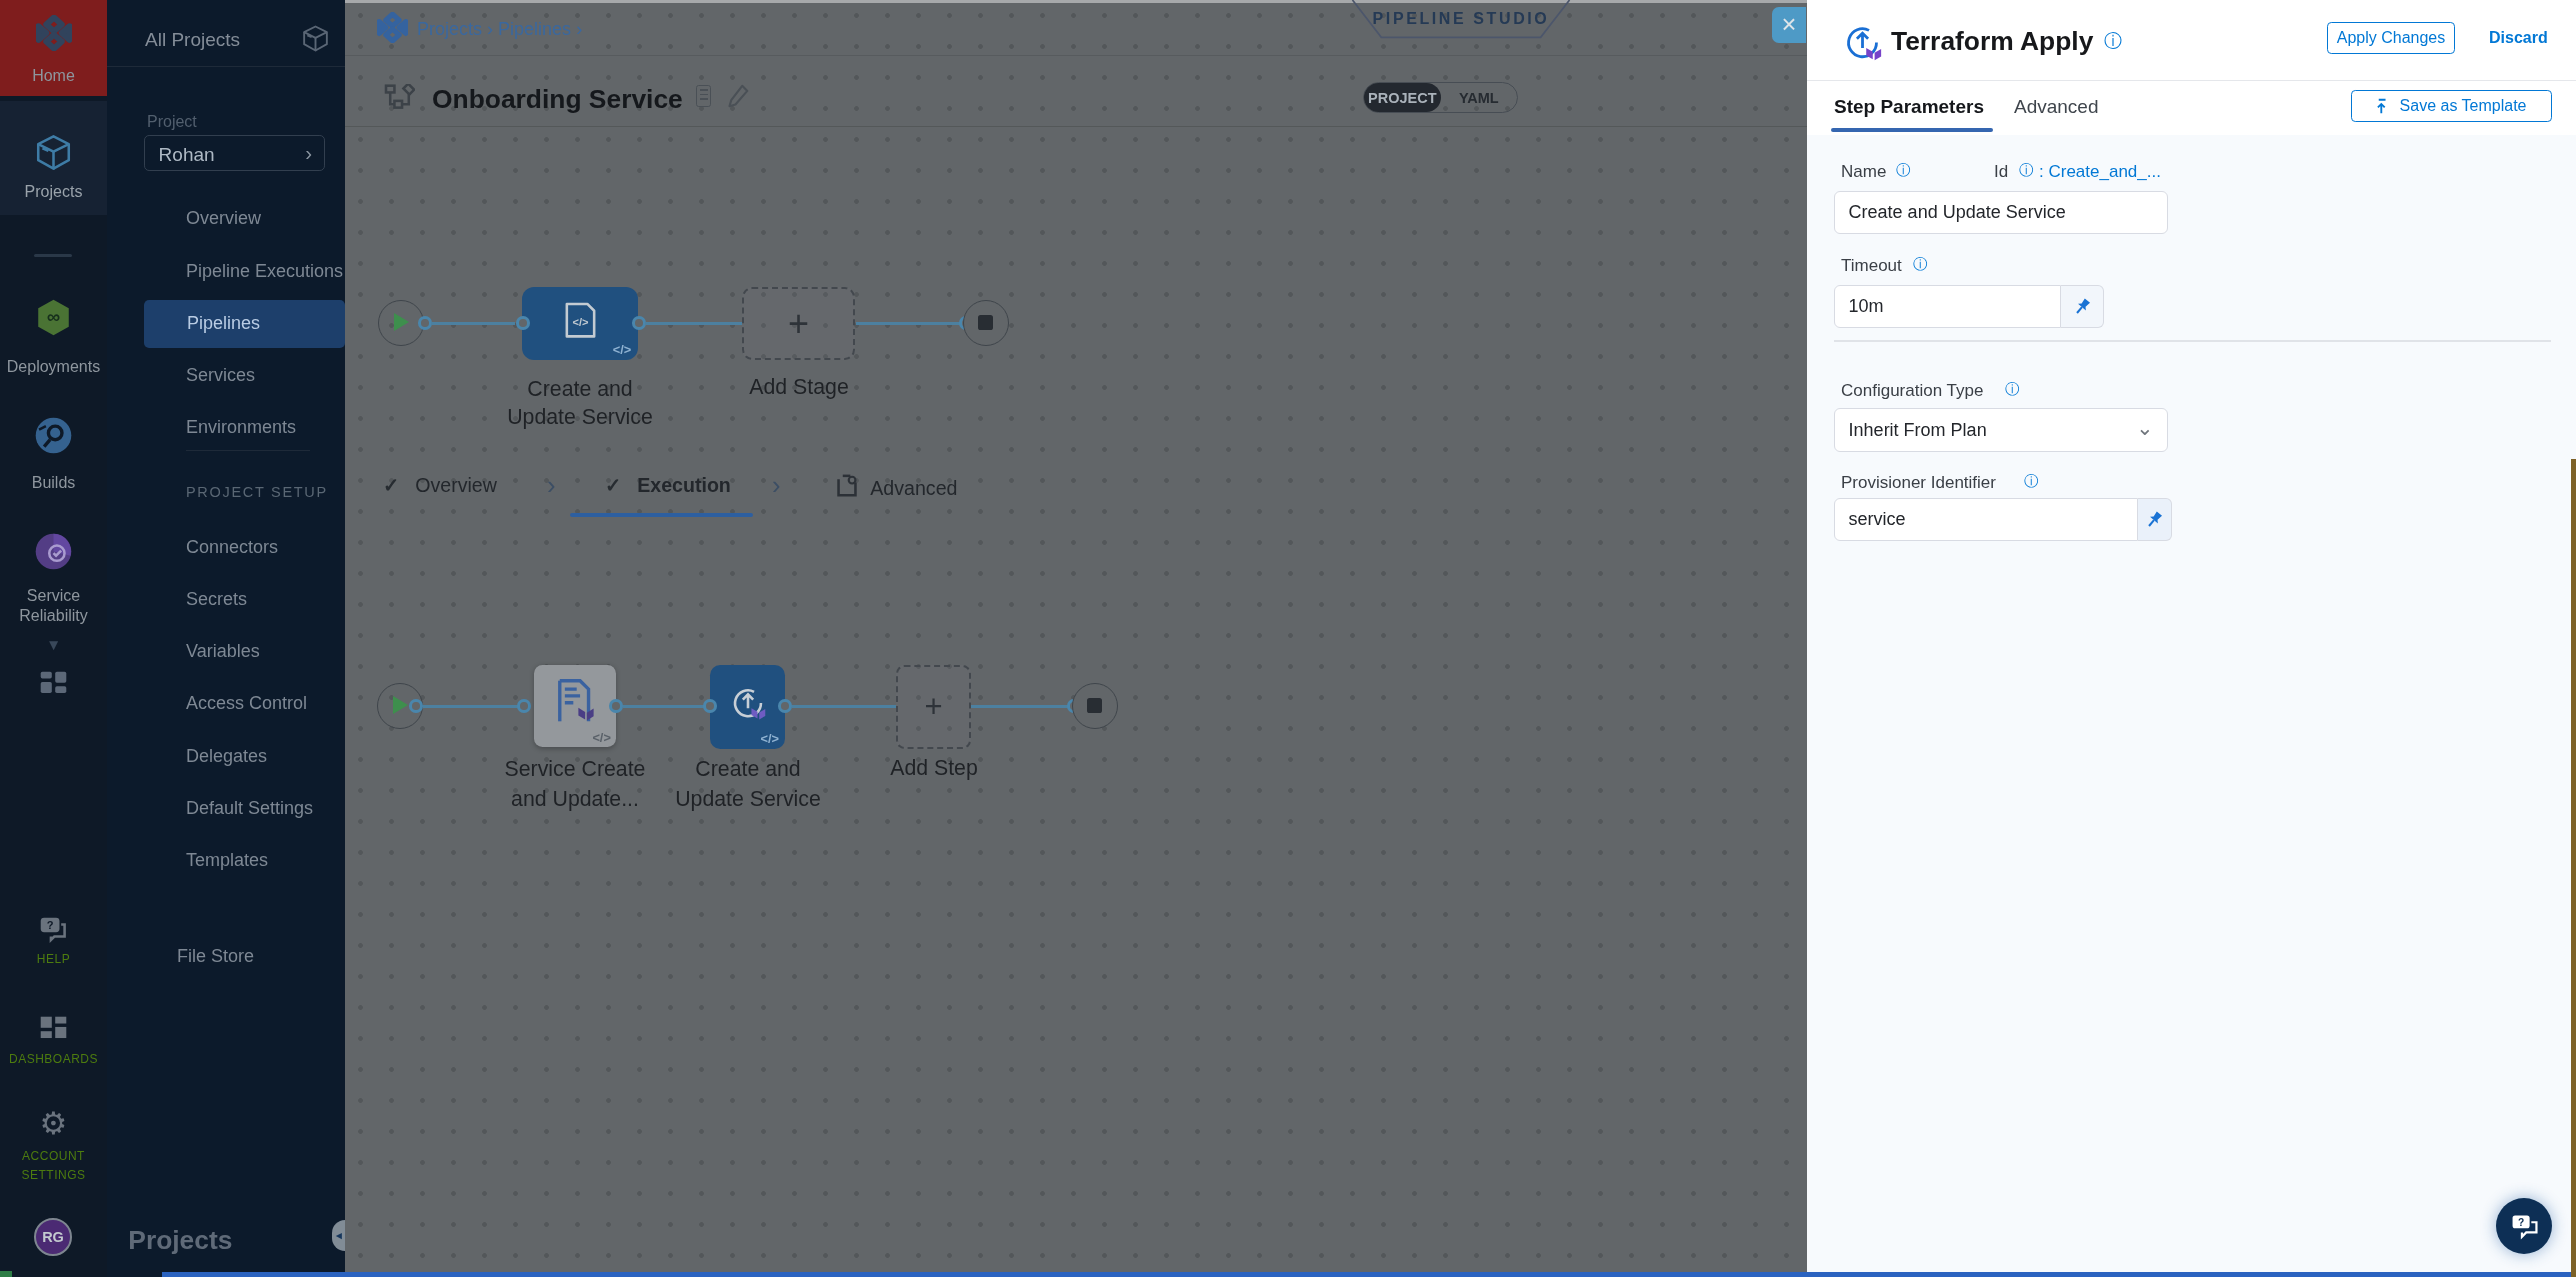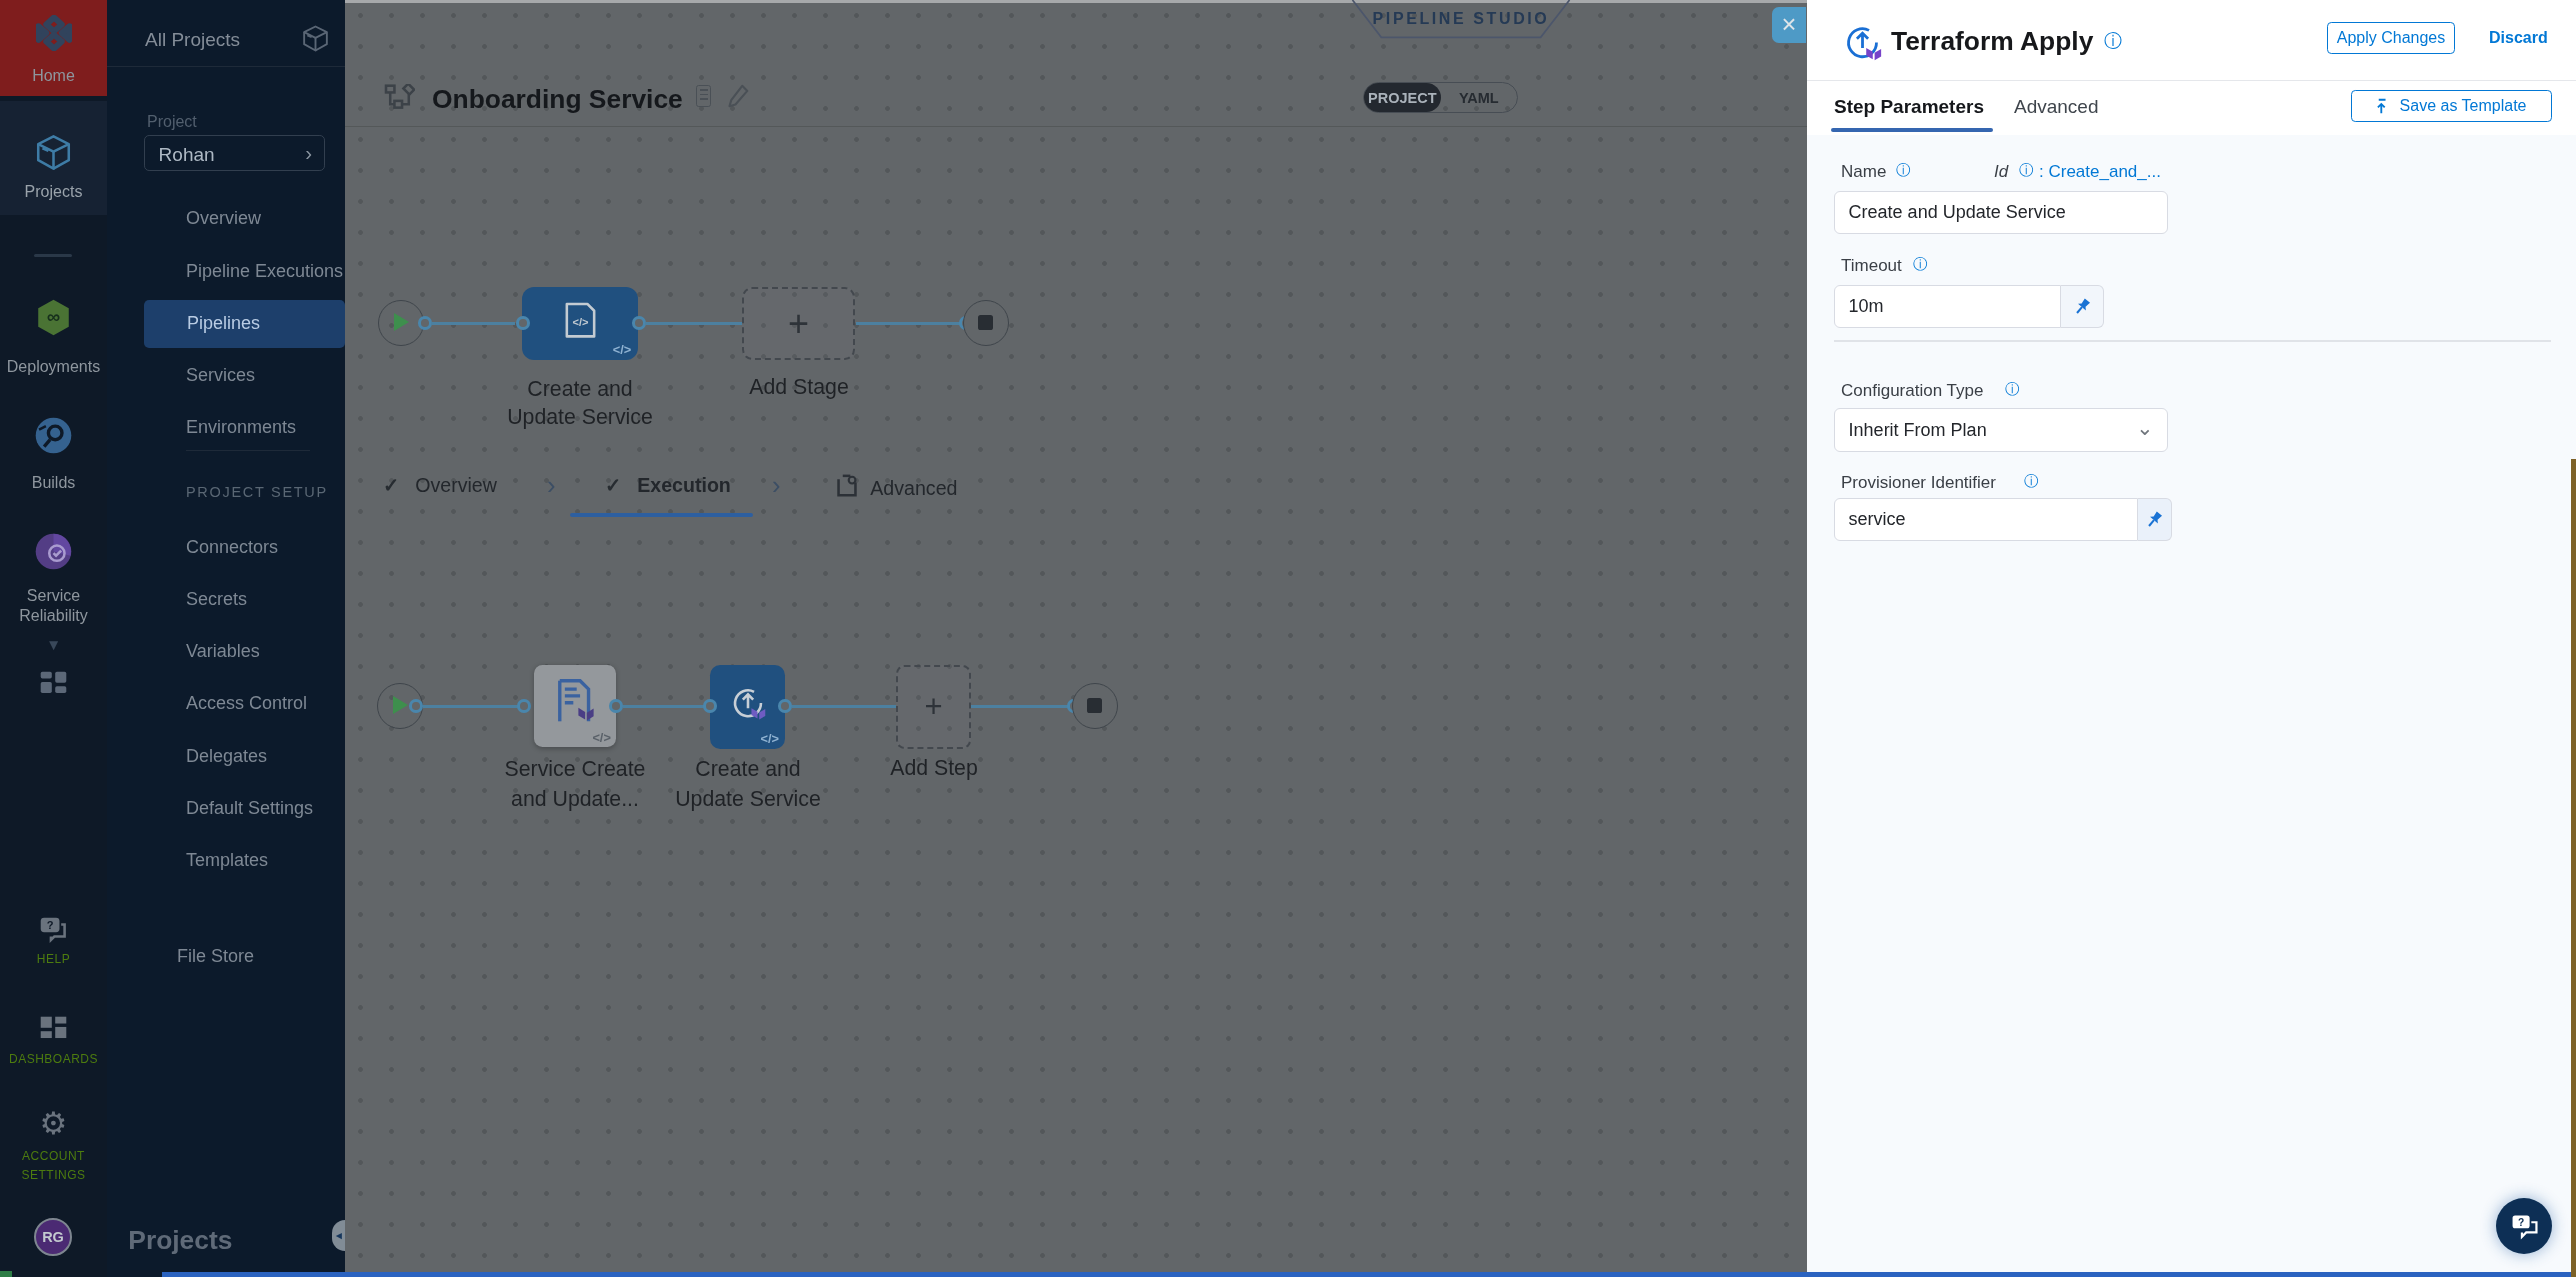--- a/index.html
+++ b/index.html
@@ -179,20 +179,36 @@
 
     <div class="abs" style="left:21.3px;top:1225px;font-size:26.4px;font-weight:bold;color:#5f6a78;">Projects</div>
     <div class="abs" style="left:225px;top:1220px;width:12.8px;height:31px;background:#818c96;border-radius:15.4px 0 0 15.4px;display:flex;align-items:center;cursor:pointer;">
       <span style="font-size:10.2px;color:#16365c;margin-left:1.7px;">◄</span>
     </div>
   </div>
 
   <div id="canvas" class="abs">
     <div class="abs" style="left:0;top:0;width:1463px;height:3.4px;background:#a7a9ab;"></div>
 
+    <div class="abs" style="left:0;top:3.4px;width:1463px;height:53px;border-bottom:0.9px solid #575b5e;">
+      <svg class="abs" style="left:32px;top:8.5px;" width="31" height="31" viewBox="0 0 42 42">
+        <g fill="none" stroke="#35639f" stroke-width="7" stroke-linejoin="round">
+          <path d="M21 3 L30 11 L21 19 L12 11 Z"></path>
+            <path d="M21 23 L30 31 L21 39 L12 31 Z"></path>
+          <path d="M3 13 L12 21 L3 29 Z" fill="#35639f"></path>
+            <path d="M39 13 L30 21 L39 29 Z" fill="#35639f"></path>
+        </g>
+      </svg>
+      <div class="abs" style="left:72px;top:15.4px;font-size:18px;color:#3a689f;">
+        <span>Projects</span>
+        <span>›</span>
+        <span>Pipelines</span>
+        <span>›</span>
+      </div>
+    </div>
 
     <svg class="abs" style="left:1005px;top:0;" width="222" height="39" viewBox="0 0 260 46">
       <path d="M2 0 L36 44 L224 44 L258 0" fill="none" stroke="#4c566b" stroke-width="2"></path>
     </svg>
     <div class="abs" style="left:1005px;top:10.2px;width:222px;text-align:center;font-size:16px;font-weight:bold;letter-spacing:2.6px;color:#253a55;">PIPELINE STUDIO</div>
 
     <div class="abs" style="left:1427px;top:6.8px;width:34px;height:36px;background:#4e9ac6;border-radius:6.8px 0 0 6.8px;display:flex;align-items:center;justify-content:center;font-size:25.6px;color:#dfe5e9;cursor:pointer;">
       <span>×</span>
     </div>
 
@@ -333,21 +349,21 @@
       <svg width="15.4" height="17" viewBox="0 0 18 20" style="margin-right:7.7px;">
         <path d="M2 2 h8 M5 18 V7 M1 11 l4 -4 l4 4" fill="none" stroke="#0278d5" stroke-width="2.2"></path>
       </svg>
       <span>Save as Template</span>
     </div>
 
     <div class="abs" style="left:0;top:135px;width:769px;height:1143px;background:#f7fafd;border-radius:0 0 12px 0;">
 
       <span class="abs form-label" style="left:34px;top:27px;">Name</span>
       <span class="abs info-i" style="left:89px;top:26.4px;">ⓘ</span>
-      <span class="abs form-label" style="left:187px;top:27px;font-style:italic;">Id</span>
+      <span class="abs form-label" style="left:187px;top:27px;">Id</span>
       <span class="abs info-i" style="left:212px;top:26.4px;">ⓘ</span>
       <span class="abs" style="left:232px;top:27px;font-size:17px;color:#0278d5;cursor:pointer;">: Create_and_...</span>
       <input class="abs t-input" style="left: 27px; top: 56px; width: 334px; height: 43px;" value="Create and Update Service">
 
       <span class="abs form-label" style="left:34px;top:121px;">Timeout</span>
       <span class="abs info-i" style="left:106px;top:120px;">ⓘ</span>
       <input class="abs t-input" style="left: 27px; top: 150px; width: 227px; height: 43px; border-radius: 6px 0px 0px 6px;" value="10m">
       <div class="abs pin-seg" style="left:254px;top:150px;width:43px;height:43px;">
         <svg class="pin-svg" width="17" height="19" viewBox="0 0 20 22">
           <path d="M6 2 h8 l-1 7 l3 3 H4 l3 -3 z" fill="#1a73d4"></path>

